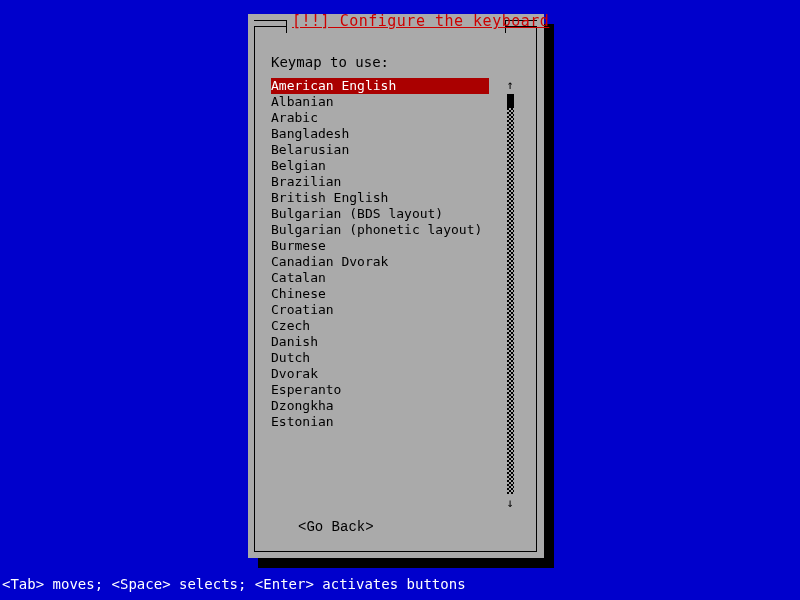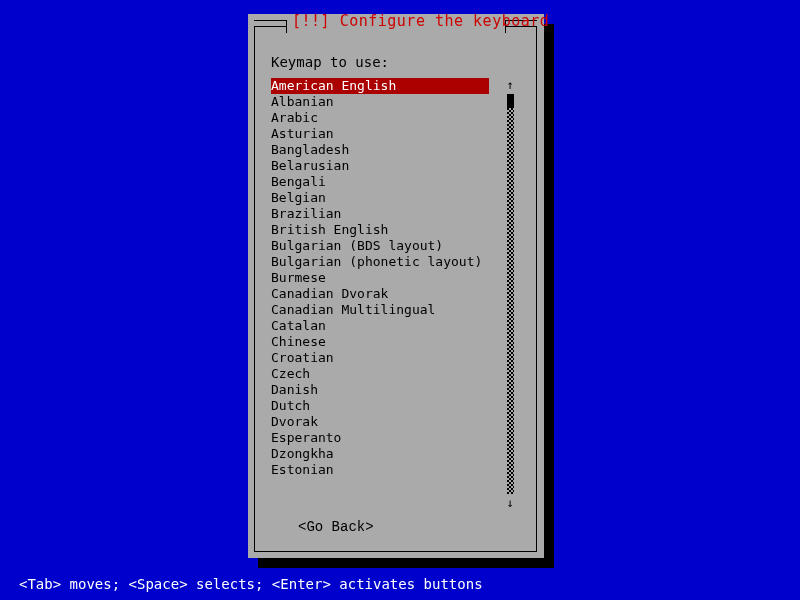--- a/index.html
+++ b/index.html
@@ -67,20 +67,21 @@
   #title {
     position: absolute;
     left: 44px;
     top: -3px;
     height: 20px;
     line-height: 20px;
     color: #cc0000;
     font-size: 15px;
     letter-spacing: 0.5px;
     white-space: nowrap;
+    text-decoration: underline;
   }
 
   
   #prompt {
     position: absolute;
     left: 23px;
     top: 40px;
     color: #000000;
     font-size: 14px;
     line-height: 16px;
@@ -171,21 +172,21 @@
     position: absolute;
     left: 0;
     top: 576px;
     width: 800px;
     height: 17px;
     line-height: 17px;
     background: #0000cc;
     color: #ffffff;
     font-size: 14px;
     white-space: nowrap;
-    padding-left: 19px;
+    padding-left: 2px;
     box-sizing: border-box;
   }
   #bottom-strip {
     position: absolute;
     left: 0;
     top: 593px;
     width: 800px;
     height: 7px;
     background: #0000cc;
   }
@@ -210,32 +211,29 @@
     <div class="frame-line" id="frame-bottom"></div>
 
     <div id="title">[!!] Configure the keyboard</div>
 
     <div id="prompt">Keymap to use:</div>
 
     <div id="list">
         <div class="list-item selected">American English</div>
         <div class="list-item">Albanian</div>
         <div class="list-item">Arabic</div>
-        <div class="list-item">Asturian</div>
         <div class="list-item">Bangladesh</div>
         <div class="list-item">Belarusian</div>
-        <div class="list-item">Bengali</div>
         <div class="list-item">Belgian</div>
         <div class="list-item">Brazilian</div>
         <div class="list-item">British English</div>
         <div class="list-item">Bulgarian (BDS layout)</div>
         <div class="list-item">Bulgarian (phonetic layout)</div>
         <div class="list-item">Burmese</div>
         <div class="list-item">Canadian Dvorak</div>
-        <div class="list-item">Canadian Multilingual</div>
         <div class="list-item">Catalan</div>
         <div class="list-item">Chinese</div>
         <div class="list-item">Croatian</div>
         <div class="list-item">Czech</div>
         <div class="list-item">Danish</div>
         <div class="list-item">Dutch</div>
         <div class="list-item">Dvorak</div>
         <div class="list-item">Esperanto</div>
         <div class="list-item">Dzongkha</div>
         <div class="list-item">Estonian</div>

